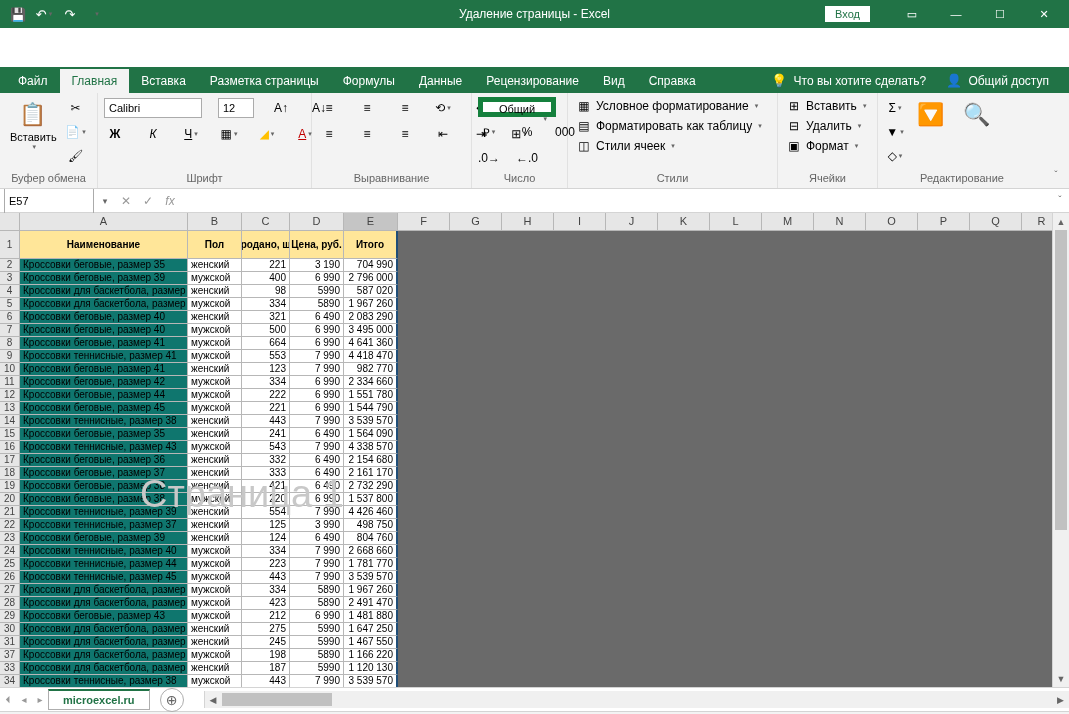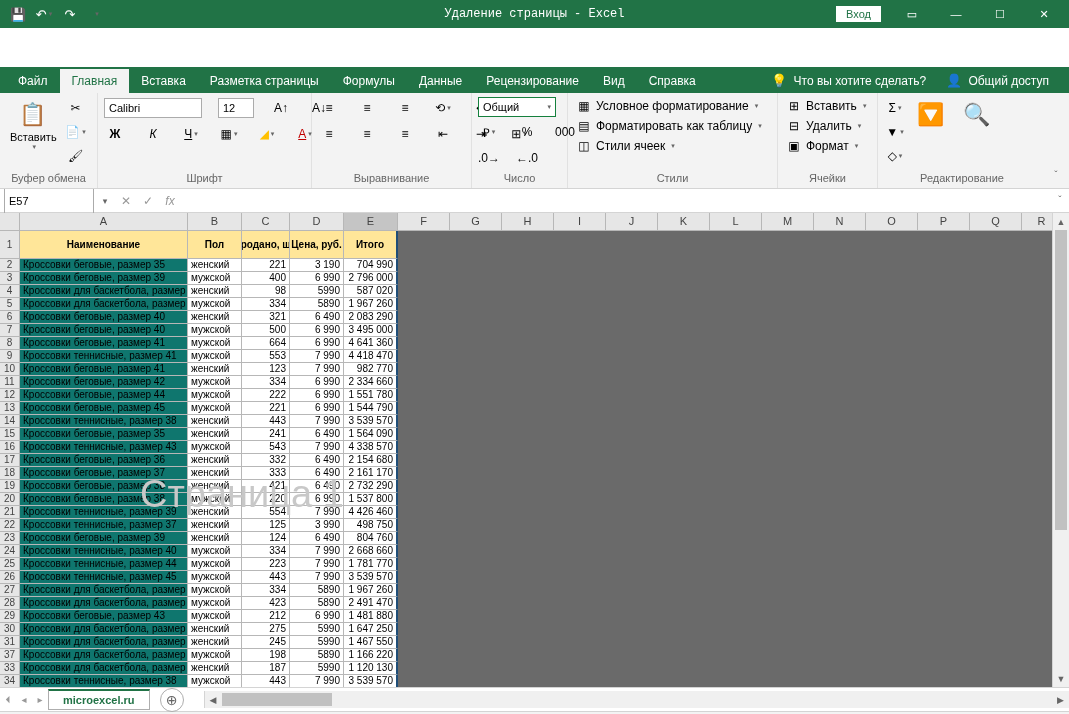--- a/index.html
+++ b/index.html
@@ -1,23 +1,23 @@
 <!DOCTYPE html>
 <html><head>
 <meta charset="utf-8">
 <style>
 * { box-sizing: border-box; margin: 0; padding: 0; font-family: 'Segoe UI', Tahoma, sans-serif; }
 body { background: #fff; width: 1069px; height: 714px; overflow: hidden; font-size: 12px; position: relative; }
 
 .titlebar { height: 28px; background: #217346; display: flex; align-items: center; color: #fff; position: relative; }
 .qat { display: flex; align-items: center; gap: 2px; padding-left: 6px; }
 .qat-btn { width: 24px; height: 22px; display: flex; align-items: center; justify-content: center; color: #fff; font-size: 13px; }
-.app-title { position: absolute; left: 50%; transform: translateX(-50%); font-size: 12px; color: #fff; font-family: Liberation Mono, monospace; }
+.app-title { position: absolute; left: 50%; transform: translateX(-50%); font-size: 12px; color: #fff; }
 .win-ctrls { margin-left: auto; display: flex; align-items: center; gap: 2px; padding-right: 4px; }
-.login-btn { background: #fff; color: #217346; padding: 2px 10px; font-size: 11px; margin-right: 8px; }
+.login-btn { background: #fff; color: #217346; padding: 2px 10px; font-size: 11px; margin-right: 19px; }
 .win-btn { width: 42px; height: 28px; display: flex; align-items: center; justify-content: center; color: #fff; font-size: 11px; }
 
 .tabs { height: 26px; background: #217346; display: flex; align-items: flex-end; padding-left: 6px; margin-top: 39px; }
 .tab { padding: 5px 12px; color: #fff; font-size: 12px; cursor: pointer; }
 .tab.active { background: #f3f3f3; color: #217346; }
 .tabs-right { margin-left: auto; display: flex; align-items: center; padding-right: 10px; }
 .tell-me { color: #fff; font-size: 12px; padding: 5px 10px; display: flex; align-items: center; gap: 6px; }
 .share { color: #fff; font-size: 12px; padding: 5px 10px; display: flex; align-items: center; gap: 6px; }
 .tell-icon, .share-icon { font-size: 13px; }
 
@@ -29,21 +29,21 @@
 .big-btn { display: flex; flex-direction: column; align-items: center; justify-content: center; padding: 2px 4px; font-size: 11px; min-width: 42px; }
 .big-btn .icon { width: 32px; height: 32px; display: flex; align-items: center; justify-content: center; font-size: 22px; }
 .small-btn { width: 22px; height: 22px; display: flex; align-items: center; justify-content: center; font-size: 12px; }
 .col-btns { display: flex; flex-direction: column; gap: 2px; }
 .row-btns { display: flex; gap: 16px; align-items: center; }
 
 .font-box, .size-box { border: 1px solid #ababab; background: #fff; font-size: 11px; padding: 1px 4px; height: 20px; }
 .font-box { width: 98px; }
 .size-box { width: 36px; }
 
-.sel-box { border: 1px solid #15803d; background: #fff; font-size: 11px; padding: 1px 4px; height: 20px; width: 78px; display: flex; align-items: center; }
+.sel-box { border: 5px solid #15803d; background: #fff; font-size: 11px; padding: 1px 4px; height: 20px; width: 78px; display: flex; align-items: center; flex-direction: column; }
 
 .styles-list { display: flex; flex-direction: column; gap: 2px; font-size: 12px; }
 .style-item { display: flex; align-items: center; gap: 4px; padding: 1px 2px; }
 .style-icon { width: 16px; height: 16px; display: inline-flex; align-items: center; justify-content: center; font-size: 12px; }
 
 .collapse-btn { position: absolute; right: 4px; bottom: 4px; width: 18px; height: 18px; display: flex; align-items: center; justify-content: center; font-size: 10px; color: #666; }
 
 .fbar { height: 24px; border-bottom: 1px solid #d4d4d4; display: flex; align-items: center; background: #fff; }
 .name-box { width: 90px; height: 20px; border: 1px solid #ababab; margin: 0 4px; padding: 12px 4px; font-size: 11px; display: flex; align-items: center; }
 .name-dd { width: 14px; text-align: center; color: #666; font-size: 9px; }

